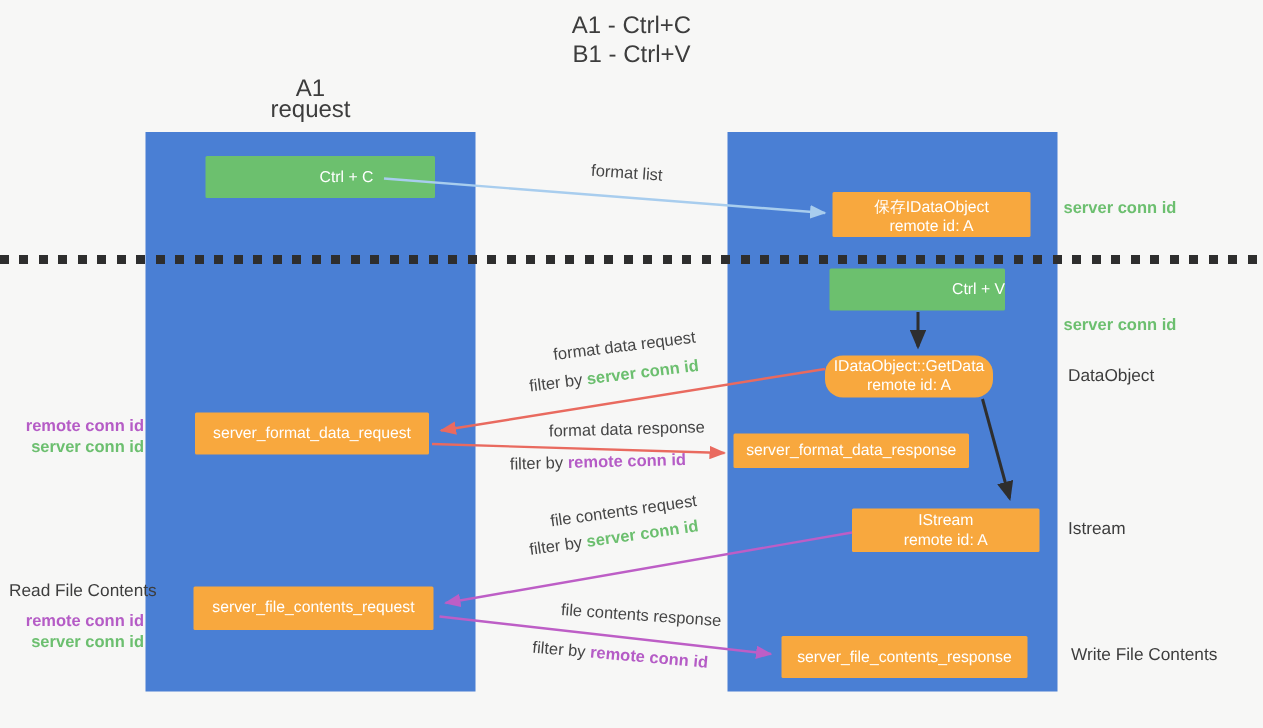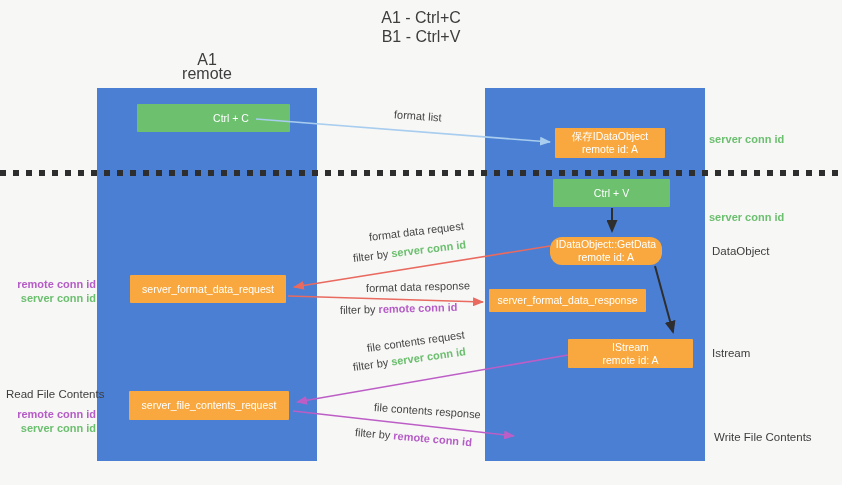--- a/index.html
+++ b/index.html
@@ -30,38 +30,38 @@
 
 <div class="canvas">
 
   <div class="title">
     <div>A1 - Ctrl+C</div>
     <div>B1 - Ctrl+V</div>
   </div>
 
   <div class="lane-header" style="left:97px;">
     <div>A1</div>
-    <div>remote</div>
+    <div>request</div>
   </div>
 
   <div class="lane" style="left:97px;"></div>
   <div class="lane" style="left:485px;"></div>
 
   <div class="divider"></div>
 
   <div class="node green-box" style="left:137px;top:104px;width:118px;height:28px;padding-left:35px;">
     <span>Ctrl + C</span>
   </div>
 
-  <div class="node orange-box" style="left:555px;top:128px;width:110px;height:30px;">
+  <div class="node orange-box" style="left:555px;top:128px;width:132px;height:30px;justify-content:flex-end;">
     <span>保存IDataObject</span>
     <span>remote id: A</span>
   </div>
 
-  <div class="node green-box" style="left:553px;top:179px;width:117px;height:28px;">
+  <div class="node green-box" style="left:553px;top:179px;width:117px;height:28px;align-items:flex-end;">
     <span>Ctrl + V</span>
   </div>
 
   <div class="node orange-box" style="left:550px;top:237px;width:112px;height:28px;border-radius:12px;">
     <span>IDataObject::GetData</span>
     <span>remote id: A</span>
   </div>
 
   <div class="node orange-box" style="left:130px;top:275px;width:156px;height:28px;">
     <span>server_format_data_request</span>
@@ -73,20 +73,23 @@
 
   <div class="node orange-box" style="left:568px;top:339px;width:125px;height:29px;">
     <span>IStream</span>
     <span>remote id: A</span>
   </div>
 
   <div class="node orange-box" style="left:129px;top:391px;width:160px;height:29px;">
     <span>server_file_contents_request</span>
   </div>
 
+  <div class="node orange-box" style="left:521px;top:424px;width:164px;height:28px;">
+    <span>server_file_contents_response</span>
+  </div>
 
   <svg class="arrow-layer" width="842" height="485">
     <defs>
       <marker id="m-lightblue" markerUnits="userSpaceOnUse" markerWidth="11" markerHeight="9" refX="10" refY="4.5" orient="auto">
         <path d="M0,0 L11,4.5 L0,9 z" style="fill:var(--arrow-light-blue,#a8cdee)"></path>
       </marker>
       <marker id="m-black" markerUnits="userSpaceOnUse" markerWidth="13" markerHeight="11" refX="11" refY="5.5" orient="auto">
         <path d="M0,0 L13,5.5 L0,11 z" style="fill:var(--arrow-black,#2e2e2e)"></path>
       </marker>
       <marker id="m-red" markerUnits="userSpaceOnUse" markerWidth="11" markerHeight="9" refX="10" refY="4.5" orient="auto">

